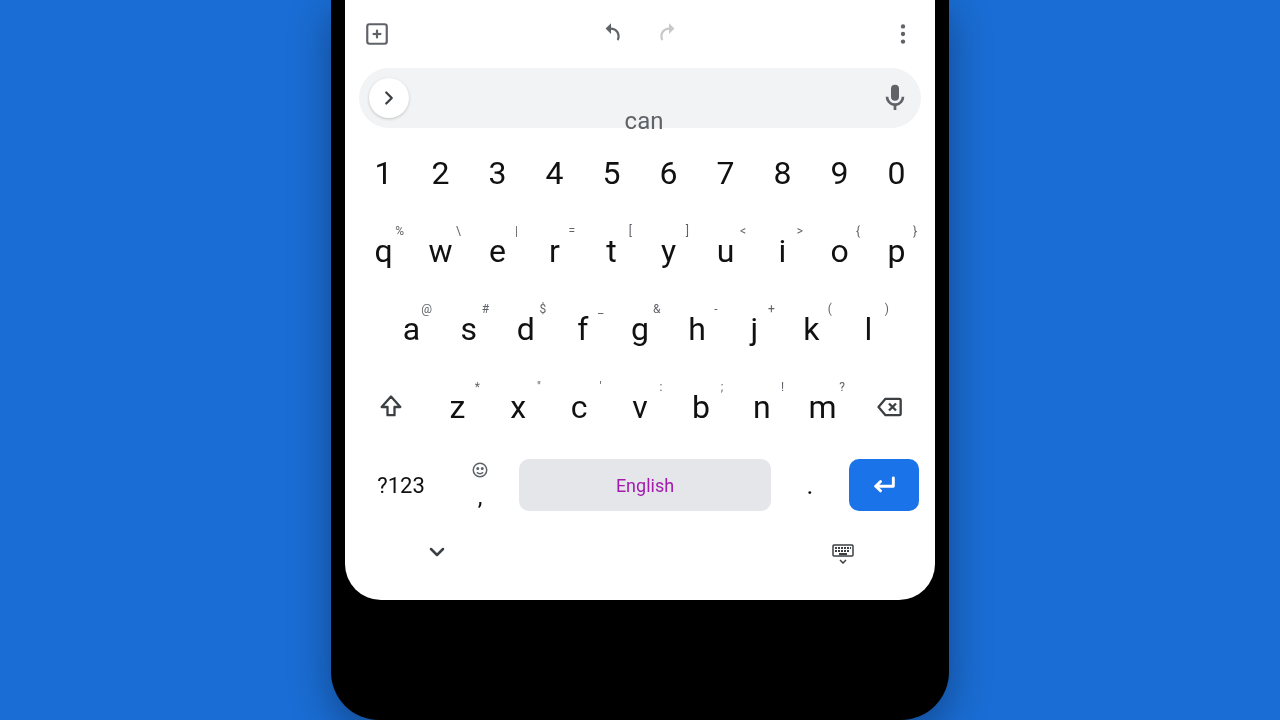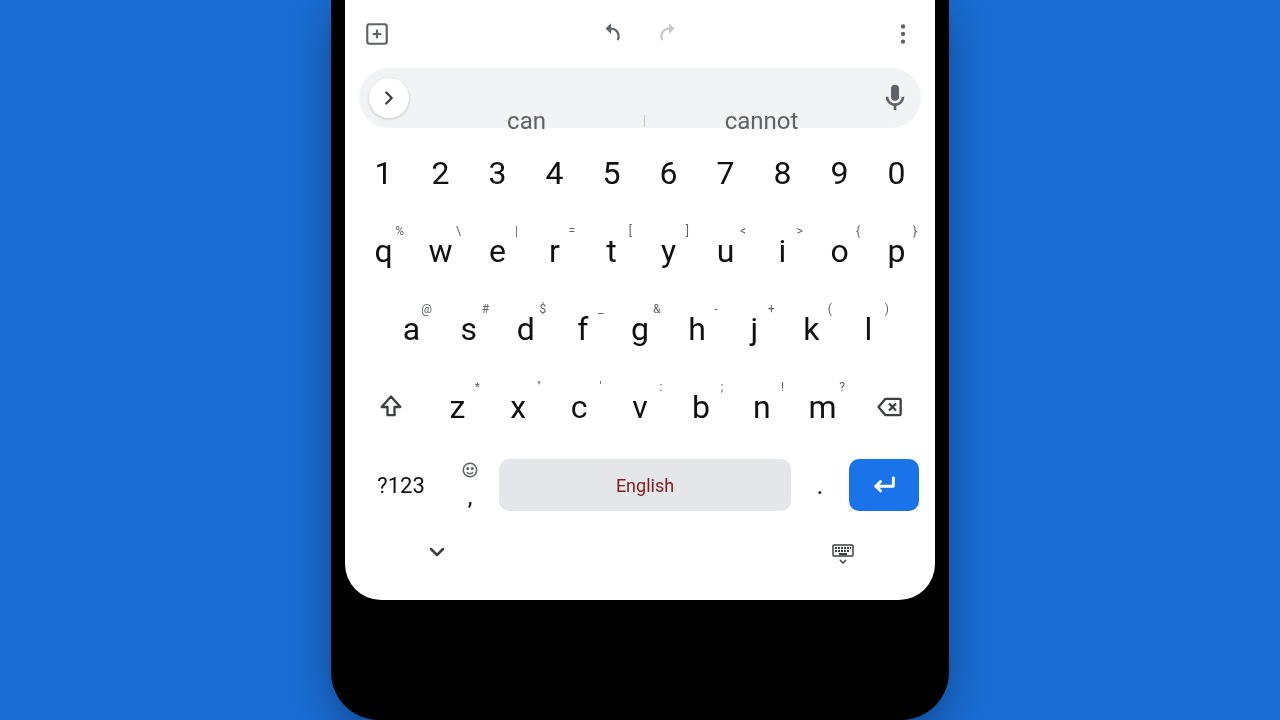--- a/index.html
+++ b/index.html
@@ -102,24 +102,24 @@
   .key.shift, .key.backspace { flex: 0 0 72px; }
   .key.sym { flex: 0 0 80px; font-size: 22px; }
   .key.emoji { flex: 0 0 58px; }
   .key.emoji .alt { position: static; font-size: 18px; }
   .key.emoji .main { font-size: 24px; line-height: 1; }
   .key.space {
     flex: 1;
     background: #e4e6e9;
     border-radius: 10px;
     font-size: 18px;
-    color: #7f1d1d;
+    color: #a21caf;
     height: 52px;
   }
-  .spacerow { display: flex; align-items: center; padding: 0 6px; margin-bottom: 18px; }
+  .spacerow { display: flex; align-items: center; gap: 10px; padding: 0 6px; margin-bottom: 18px; }
   .key.period { flex: 0 0 58px; font-size: 26px; }
   .key.enter {
     flex: 0 0 70px;
     background: #1a73e8;
     border-radius: 10px;
     height: 52px;
   }
   .key.enter svg { color: #fff; width: 28px; height: 28px; }
   
   .navbar {
@@ -166,21 +166,20 @@
     </div>
 
     <div class="sugbar">
       <div class="expand-btn">
         <svg viewBox="0 0 24 24" fill="none" stroke="#3c4043" stroke-width="2.5" stroke-linecap="round" stroke-linejoin="round">
             <polyline points="9 18 15 12 9 6"></polyline>
           </svg>
       </div>
       <div class="sugs">
         <div class="sug">can</div>
-        <div class="sug">cannot</div>
       </div>
       <div class="mic">
         <svg viewBox="0 0 24 24" fill="currentColor">
             <path d="M12 14a3 3 0 003-3V5a3 3 0 00-6 0v6a3 3 0 003 3zm5-3a5 5 0 01-10 0H5a7 7 0 006 6.92V21h2v-3.08A7 7 0 0019 11h-2z"></path>
           </svg>
       </div>
     </div>
 
     <div class="kb">
       <div class="row" id="row-num">

